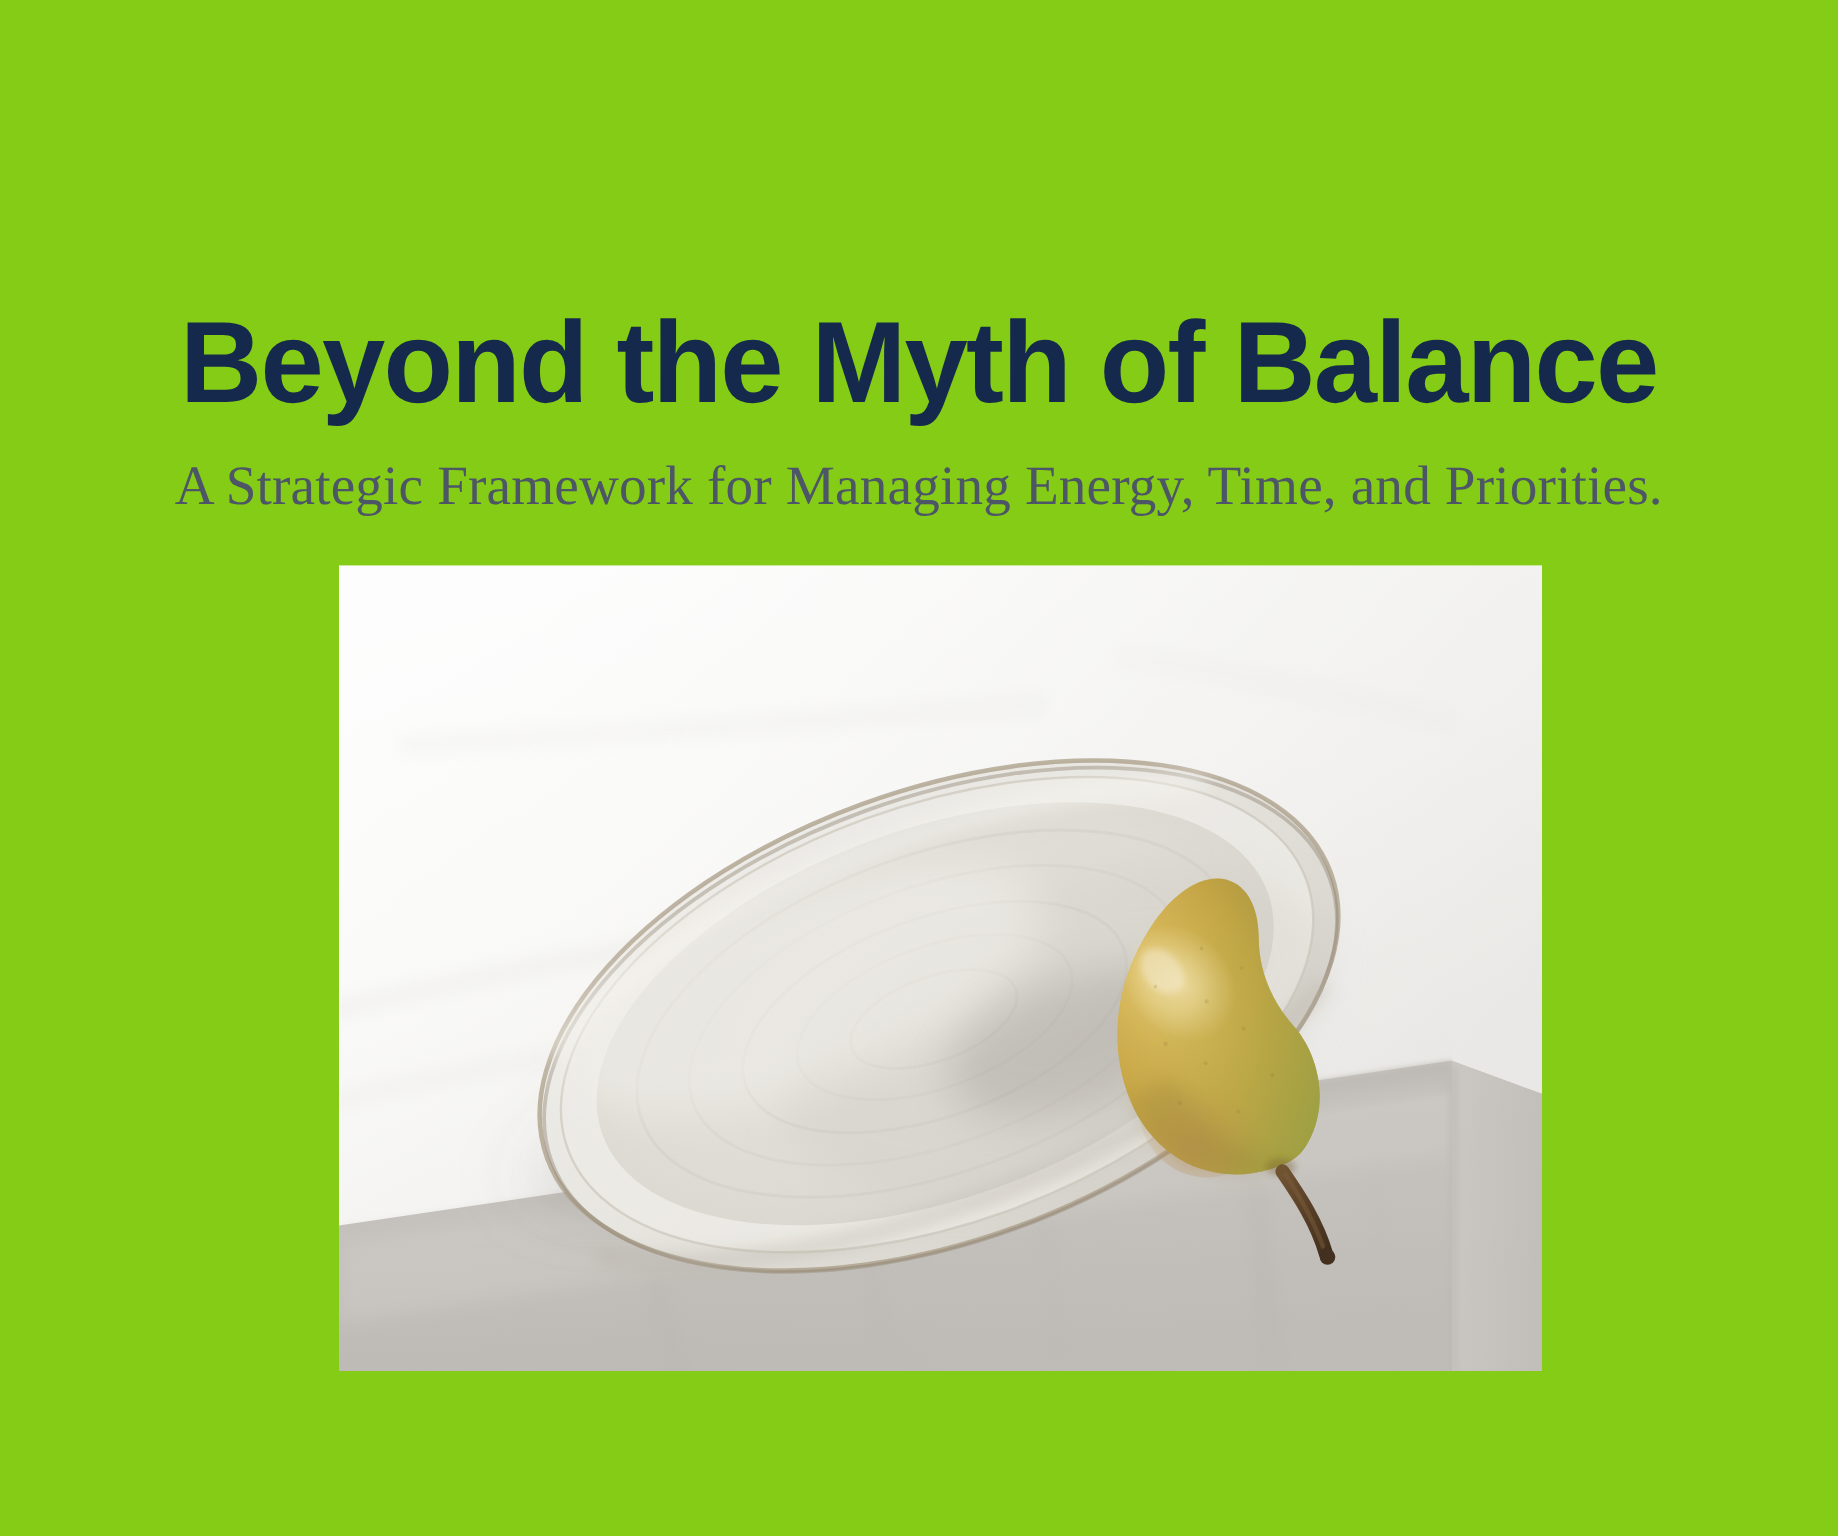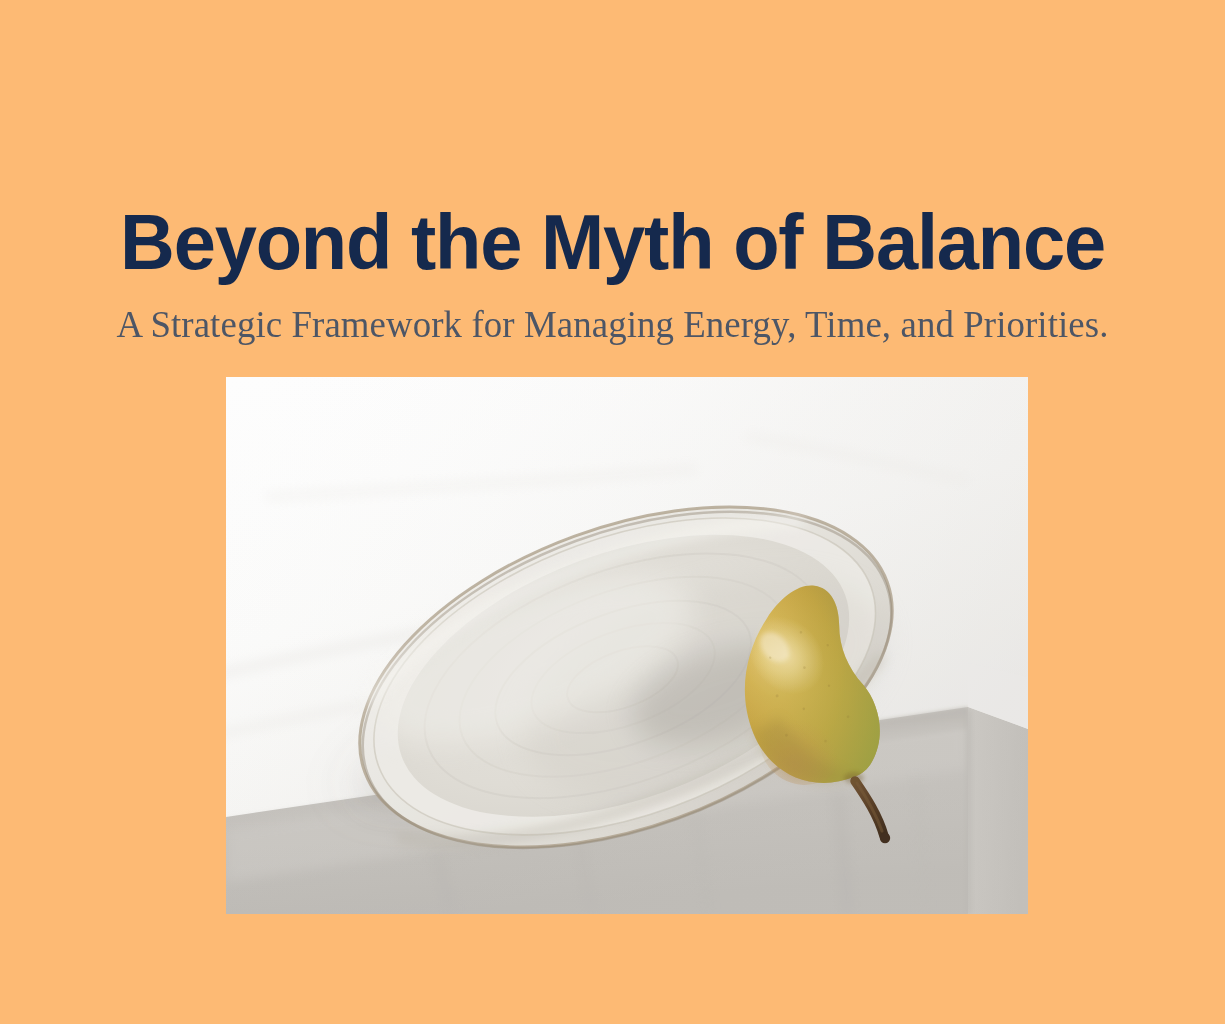--- a/index.html
+++ b/index.html
@@ -12,21 +12,21 @@
     height: 1024px;
     background: #f7f5f0;
     font-family: "Liberation Sans", sans-serif;
     overflow: hidden;
     position: relative;
   }
 
   .slide {
     position: absolute;
     inset: 0;
-    background: #fdba74;
+    background: #84cc16;
   }
 
   
   .title {
     position: absolute;
     top: 152px;
     left: 0;
     width: 1225px;
     text-align: center;
     font-family: "Liberation Sans", sans-serif;

